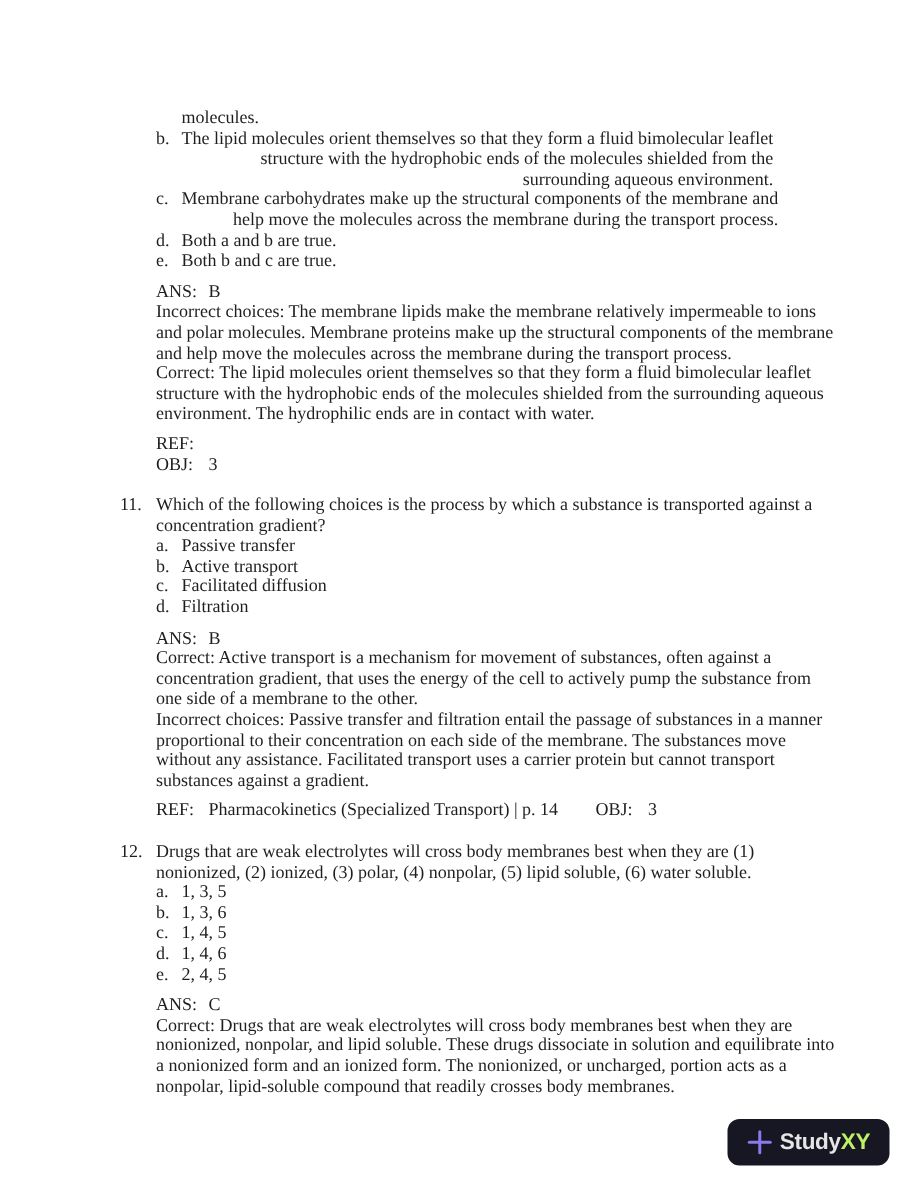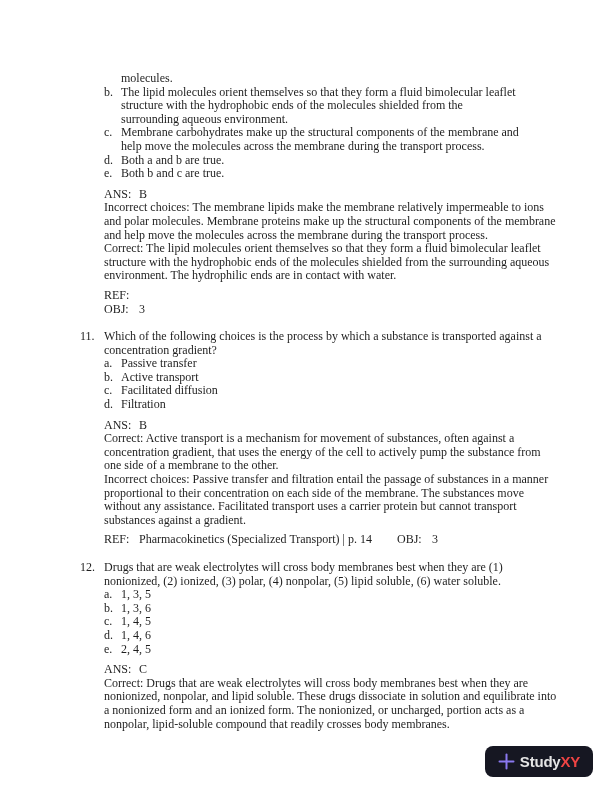--- a/index.html
+++ b/index.html
@@ -16,21 +16,21 @@
   .content { position:absolute; top:36px; left:80px; width:470px;margin-top:36px; }
   .qblock { display:flex; }
   .qblock + .qblock { margin-top:14px; }
   .qnum { flex:0 0 24px; }
   .qbody { flex:0 0 446px; width:446px; }
   .no-num { margin-left:24px; }
   .qtext { white-space:pre; }
   .fragment { padding-left:17px; white-space:pre; }
   .opt { display:flex; }
   .opt-letter { flex:0 0 17px; }
-  .opt-text { white-space:pre; }
+  .opt-text { white-space:pre;text-align:right; }
   .ans-block { margin-top:7px; }
   .meta-row { display:flex; position:relative; }
   .meta-label { flex:0 0 35px; }
   .meta-value { white-space:pre; }
   .para { white-space:pre; }
   .ref-block { margin-top:6px; }
   .obj-inline { position:absolute; left:293px; top:0; display:flex; }
   .obj-inline .meta-label { flex:0 0 35px; }
 
   .brand-badge {
@@ -38,21 +38,21 @@
     width:108px; height:31px;
     background:#161722;
     border-radius:8px;
     display:flex; align-items:center; justify-content:center;
     gap:5px;
     font-family:"Liberation Sans", sans-serif;
     font-weight:bold; font-size:15px;
     letter-spacing:-0.2px;
   }
   .brand-primary { color:#e5e5e5; }
-  .brand-accent { color:#ef4444; }
+  .brand-accent { color:#bef264; }
   .plus-icon { display:block; }
 </style>
 </head>
 <body>
 
 <div class="page">
   <div class="content">
 
     <section class="qblock">
       <div class="qbody no-num">

